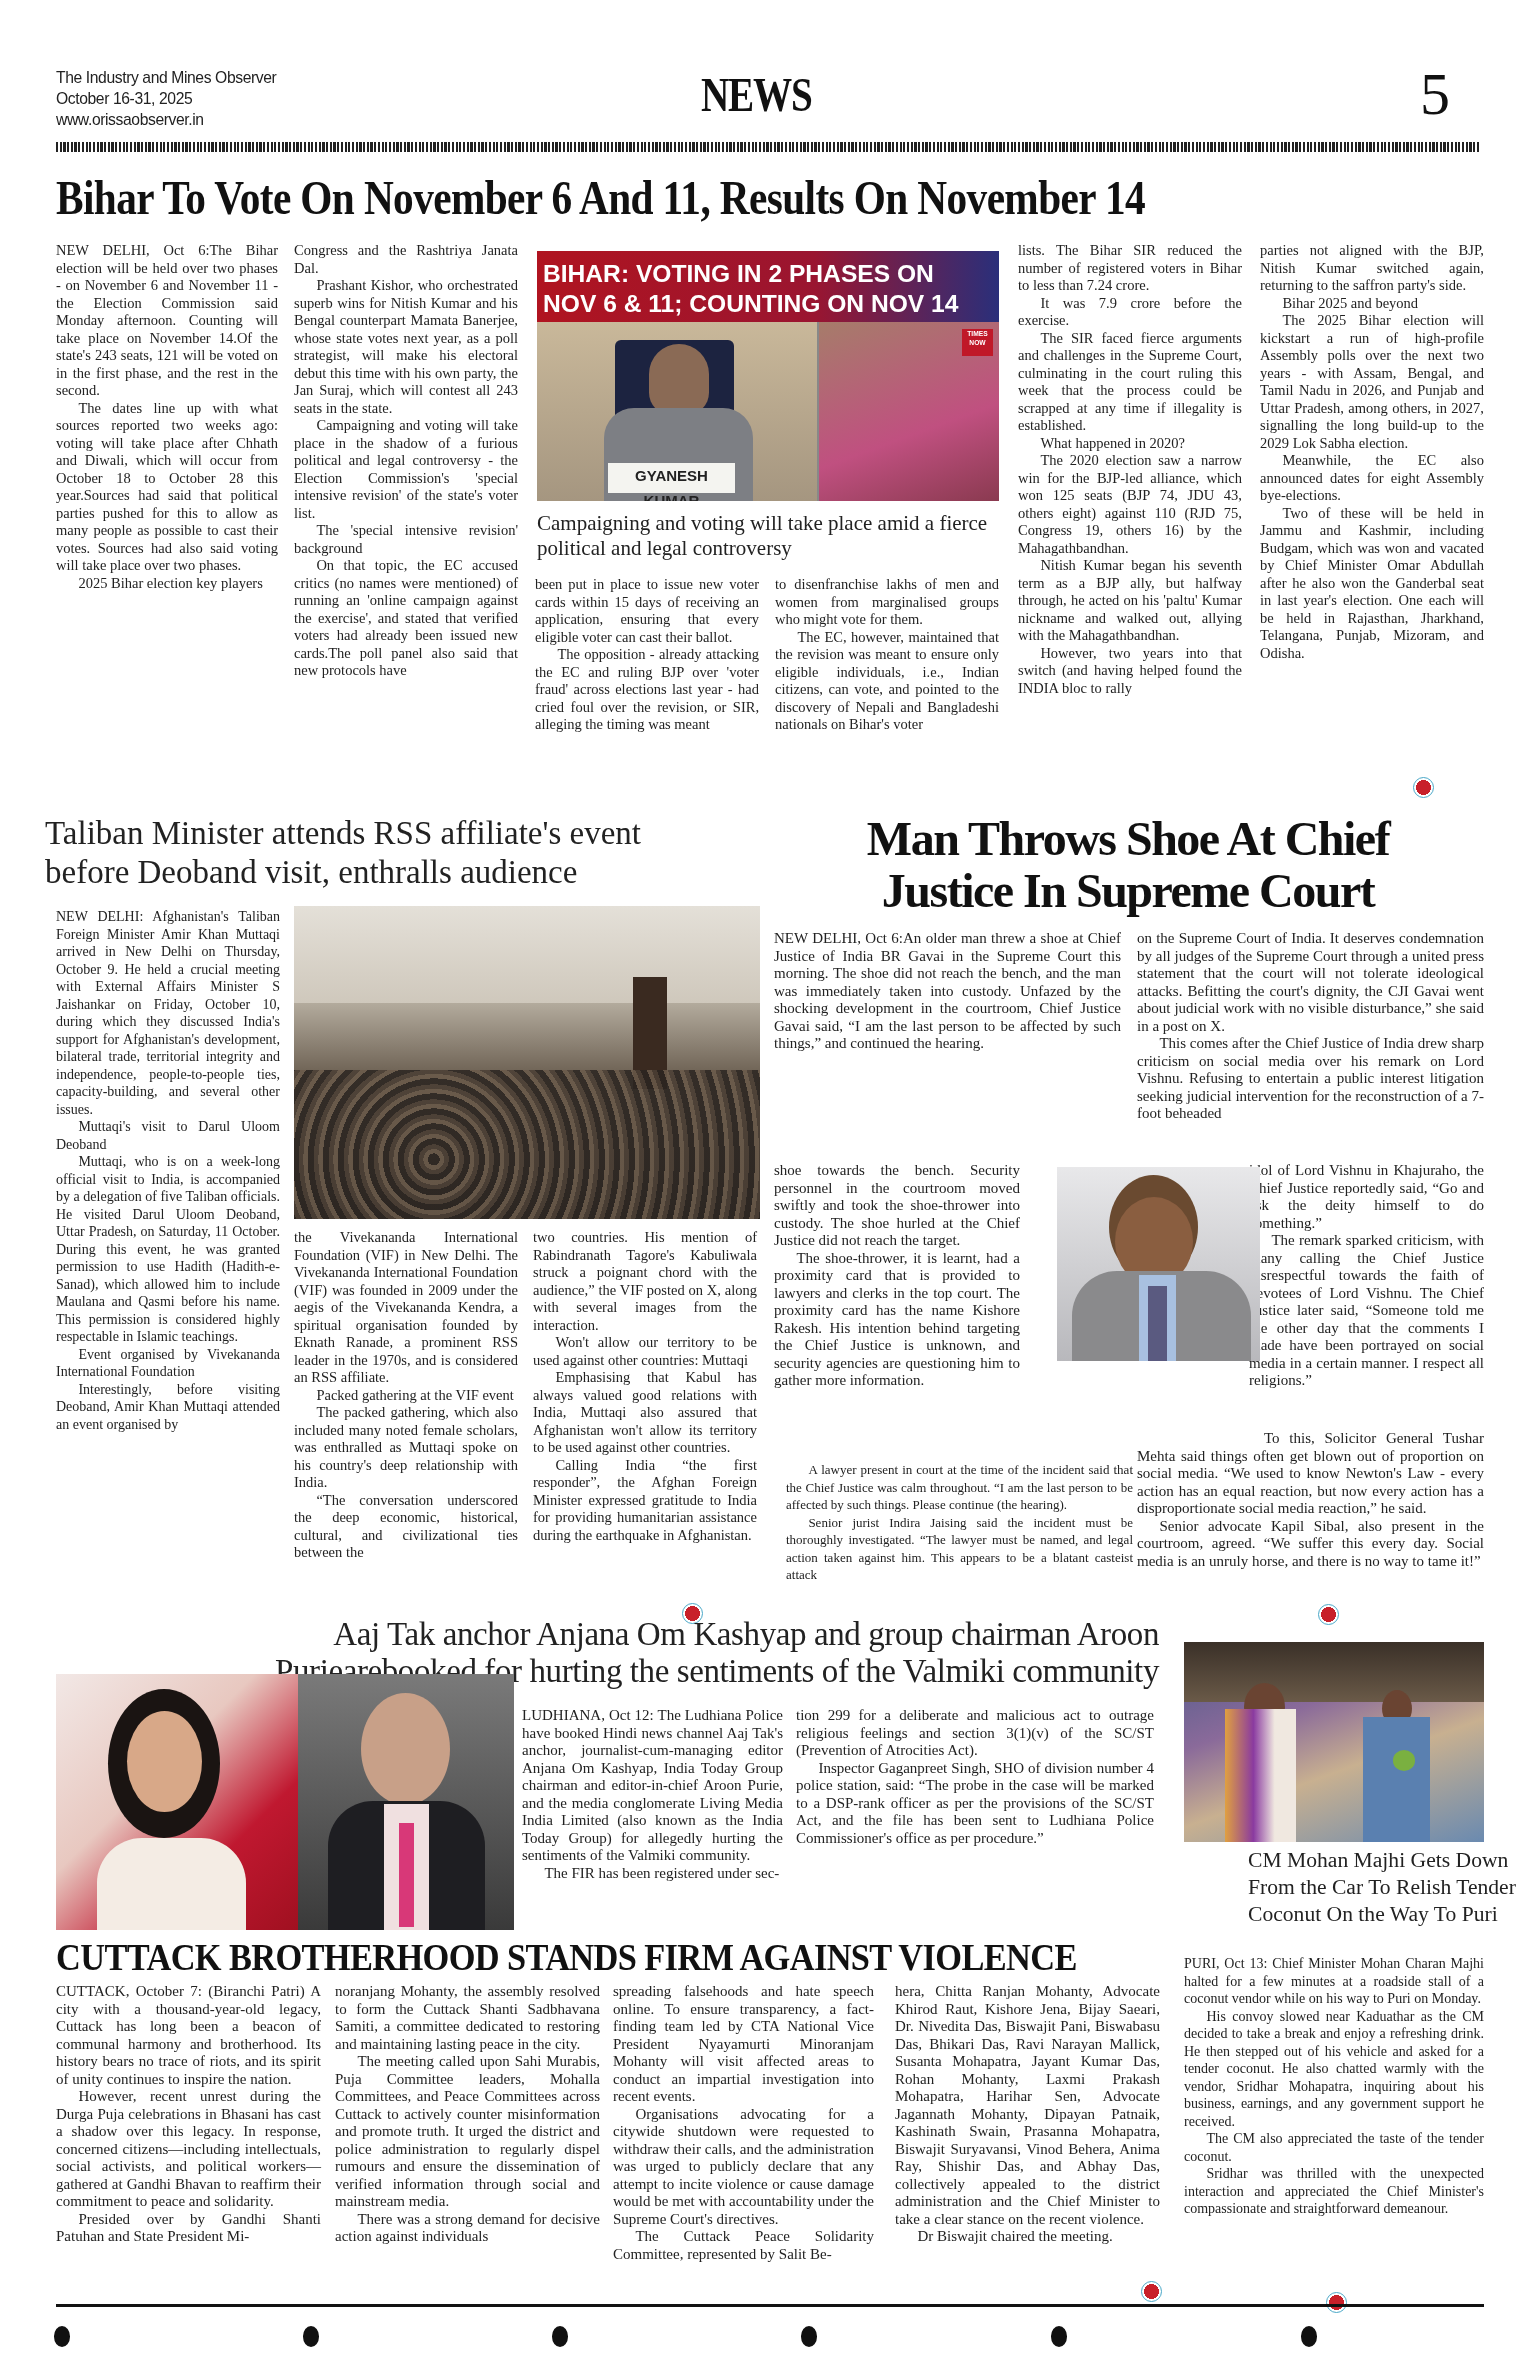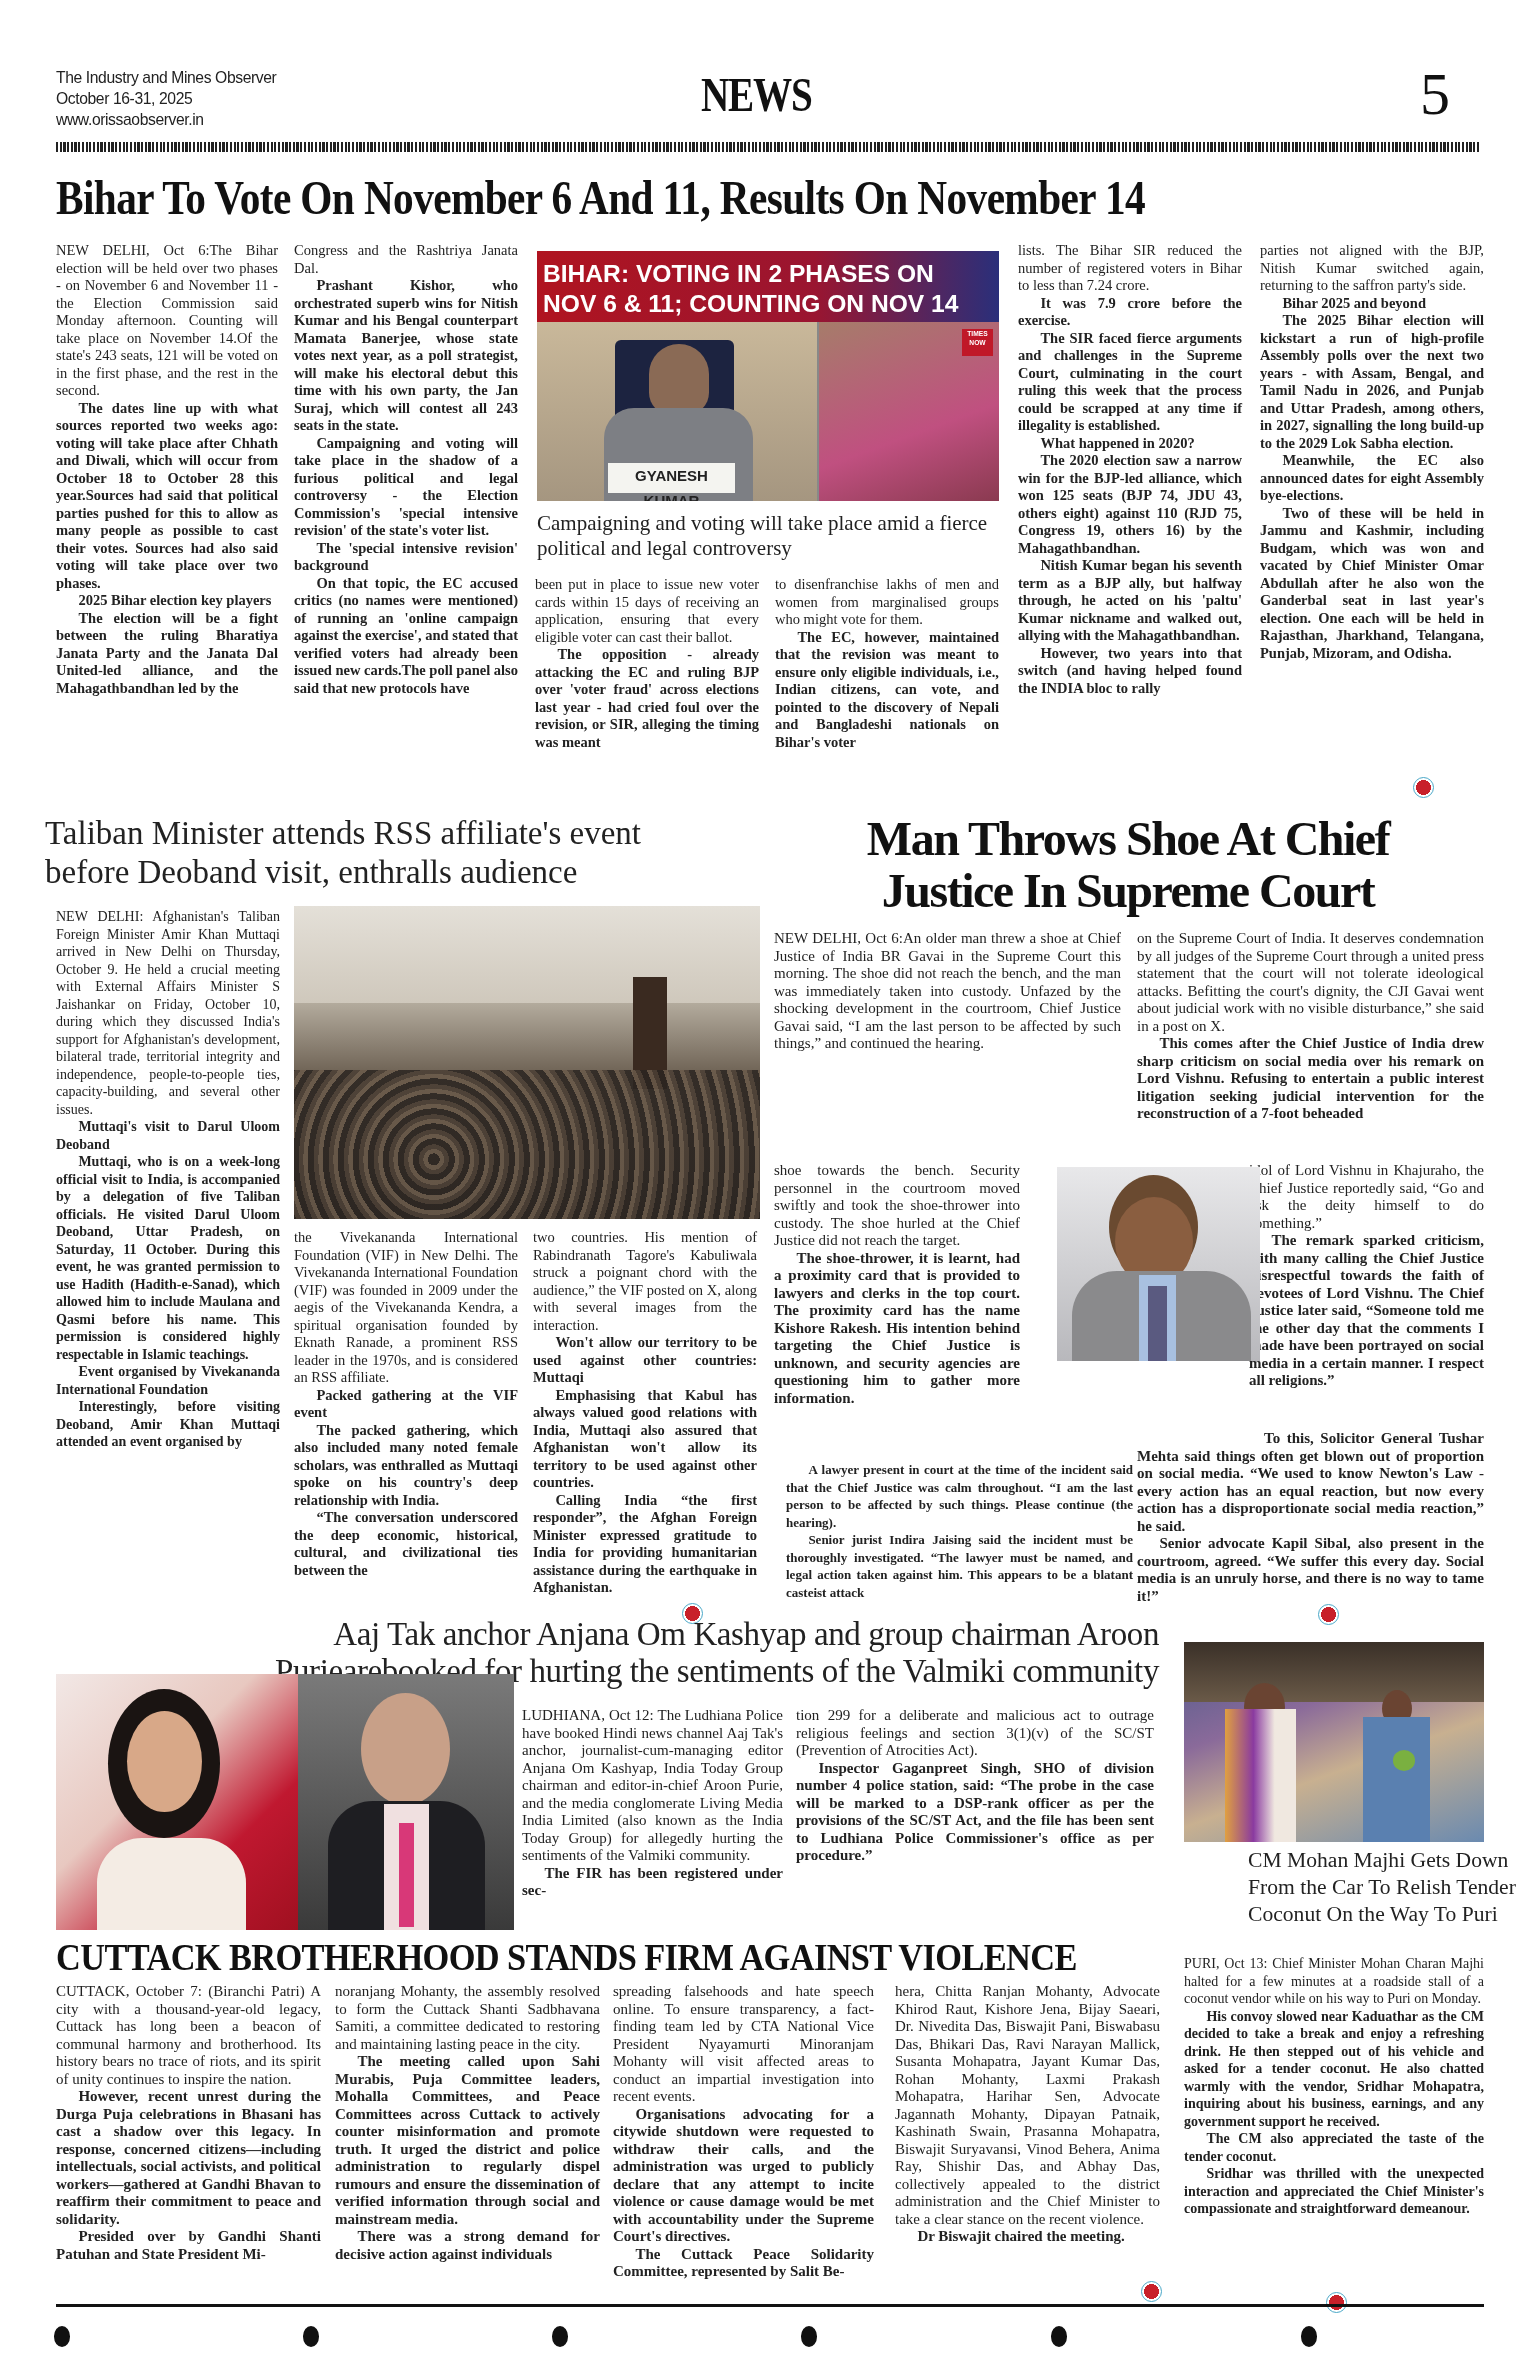--- a/index.html
+++ b/index.html
@@ -6,21 +6,21 @@
   body{width:1541px;height:2377px;position:relative;overflow:hidden;color:#1a1a1a;font-family:"Liberation Serif","DejaVu Serif",serif;}
   .abs{position:absolute;}
   .masthead-info{left:56px;top:67px;font-family:"Liberation Sans",sans-serif;font-size:15.7px;line-height:21px;letter-spacing:-0.4px;color:#222;}
   .section-title{left:701px;top:66px;font-size:49px;font-weight:bold;letter-spacing:-1.5px;transform:scaleX(0.8);transform-origin:left top;color:#111;}
   .page-num{left:1420px;top:60px;font-size:60px;color:#111;}
   .rule-dash{left:56px;top:142px;width:1424px;height:10.4px;background:repeating-linear-gradient(90deg,#222 0 2.2px,#fff 2.2px 3.7px);}
   .headline{font-weight:bold;color:#111;letter-spacing:-0.7px;white-space:nowrap;}
   .h-main{left:56px;top:170px;font-size:48px;transform:scaleX(0.86);transform-origin:left top;}
   .col{font-size:14.5px;line-height:17.5px;text-align:justify;hyphens:auto;color:#222;}
   .col p{margin:0;text-indent:0;}
-  .col p.i{text-indent:22.4px;font-weight:bold;}
+  .col p.i{text-indent:22.4px;}
   .img{background:#888;overflow:hidden;}
   .bihar-img{left:537px;top:251px;width:462px;height:250px;}
   .bihar-banner{position:absolute;left:0;top:0;width:100%;height:71px;background:linear-gradient(90deg,#b01420 0%,#9a1530 60%,#2a2f7a 100%);color:#fff;font-family:"Liberation Sans",sans-serif;font-weight:bold;font-size:24.6px;line-height:30px;padding:7.5px 6px;box-sizing:border-box;}
   .bihar-left{position:absolute;left:0;top:71px;width:280px;height:179px;background:linear-gradient(180deg,#c9b89a,#a59680);}
   .bihar-chair{position:absolute;left:78px;top:89px;width:119px;height:138px;background:#1c2340;border-radius:6px;}
   .bihar-man{position:absolute;left:112px;top:93px;width:60px;height:71px;background:#8a6a55;border-radius:30px 30px 22.4px 22.4px;}
   .bihar-suit{position:absolute;left:67px;top:157px;width:149px;height:93px;background:#7d7f84;border-radius:30px 30px 0 0;}
   .nameplate{position:absolute;left:71px;top:212px;width:127px;height:30px;background:#f4f4f0;color:#222;font-family:"Liberation Sans",sans-serif;font-weight:bold;font-size:15px;text-align:center;line-height:25px;}
   .bihar-right{position:absolute;left:282px;top:71px;width:180px;height:179px;background:linear-gradient(160deg,#a67c6a,#c05080 60%,#8a3a50);}
   .timesnow{position:absolute;right:6px;top:78px;width:31px;height:27px;background:#c01828;color:#fff;font-size:6.7px;font-family:"Liberation Sans",sans-serif;text-align:center;line-height:9px;font-weight:bold;}
@@ -46,21 +46,20 @@
 <div class="abs section-title">NEWS</div>
 <div class="abs page-num">5</div>
 <div class="abs rule-dash"></div>
 
 <div class="abs headline h-main">Bihar To Vote On November 6 And 11, Results On November 14</div>
 
 <div class="abs col" style="left:56px;top:242px;width:222px;">
   <p>NEW DELHI, Oct 6:The Bihar election will be held over two phases - on November 6 and November 11 - the Election Commission said Monday afternoon. Counting will take place on November 14.Of the state's 243 seats, 121 will be voted on in the first phase, and the rest in the second.</p>
   <p class="i">The dates line up with what sources reported two weeks ago: voting will take place after Chhath and Diwali, which will occur from October 18 to October 28 this year.Sources had said that political parties pushed for this to allow as many people as possible to cast their votes. Sources had also said voting will take place over two phases.</p>
   <p class="i">2025 Bihar election key players</p>
-  <p class="i">The election will be a fight between the ruling Bharatiya Janata Party and the Janata Dal United-led alliance, and the Mahagathbandhan led by the</p>
 </div>
 <div class="abs col" style="left:294px;top:242px;width:224px;">
   <p>Congress and the Rashtriya Janata Dal.</p>
   <p class="i">Prashant Kishor, who orchestrated superb wins for Nitish Kumar and his Bengal counterpart Mamata Banerjee, whose state votes next year, as a poll strategist, will make his electoral debut this time with his own party, the Jan Suraj, which will contest all 243 seats in the state.</p>
   <p class="i">Campaigning and voting will take place in the shadow of a furious political and legal controversy - the Election Commission's 'special intensive revision' of the state's voter list.</p>
   <p class="i">The 'special intensive revision' background</p>
   <p class="i">On that topic, the EC accused critics (no names were mentioned) of running an 'online campaign against the exercise', and stated that verified voters had already been issued new cards.The poll panel also said that new protocols have</p>
 </div>
 
 <div class="abs img bihar-img">

